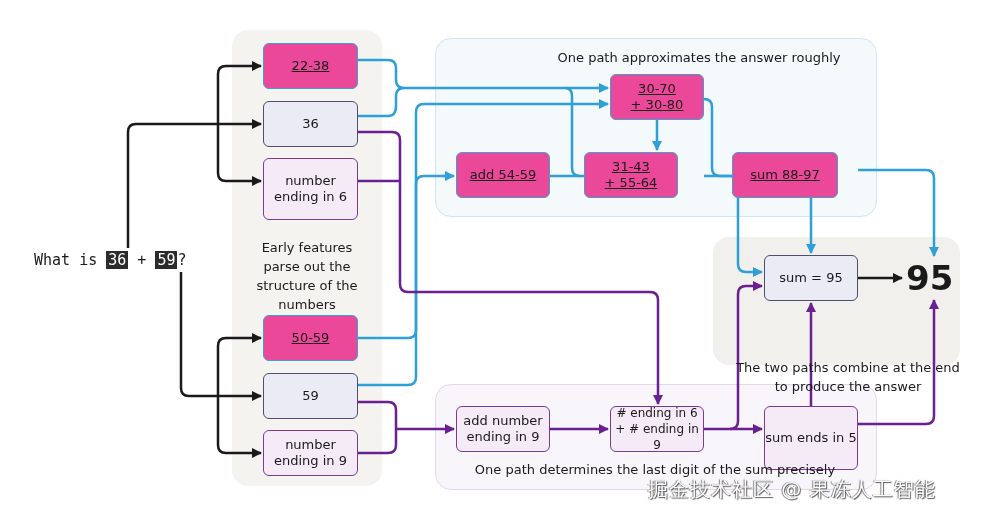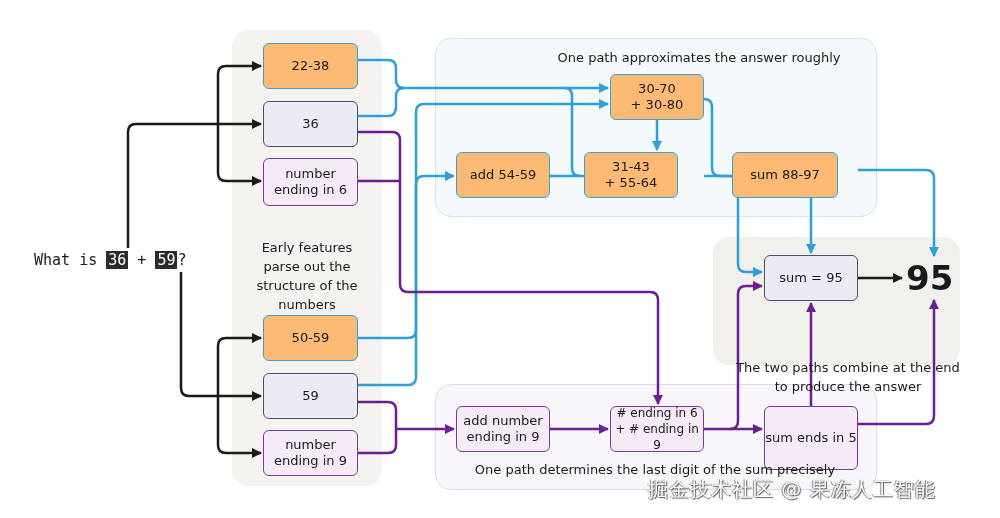--- a/index.html
+++ b/index.html
@@ -6,21 +6,21 @@
   body { width:1000px; height:518px; position:relative; overflow:hidden;
          font-family:"DejaVu Sans", sans-serif; color:#1a1a1a; }
   #wires { position:absolute; left:0; top:0; width:1000px; height:518px; }
   .panel { position:absolute; border-radius:16px; }
   .panel-features { left:232px; top:30px; width:150px; height:456px; background:#f4f3ef; }
   .panel-approx { left:435px; top:38px; width:440px; height:177px; background:#f4f9fc; border:1px solid #cfe6f2; }
   .panel-digit { left:435px; top:384px; width:440px; height:104px; background:#f9f6fb; border:1px solid #e2d8ea; }
   .panel-combine { left:713px; top:237px; width:247px; height:128px; background:#f1f0ed; }
   .node { position:absolute; display:flex; align-items:center; justify-content:center; text-align:center;
           border-radius:6px; font-size:13px; line-height:16px; box-sizing:border-box; }
-  .blue { background:#fdba74; border:1.5px solid #3ba1cf; }
+  .blue { background:#ec4899; border:1.5px solid #3ba1cf;text-decoration:underline; }
   .lav  { background:#ebebf6; border:1.5px solid #4e4e6a; }
   .purp { background:#f4ebf6; border:1.5px solid #7a3a9a; }
   .label { position:absolute; text-align:center; font-size:13px; line-height:19px; color:#1a1a1a; }
   .question { position:absolute; left:34px; top:250px; font-family:"DejaVu Sans Mono", monospace; font-size:15px; line-height:20px; white-space:nowrap; }
   .qnum { background:#2b2b2b; color:#fff; padding:0 2px; }
   .answer { position:absolute; left:906px; top:258px; font-size:34px; font-weight:bold; line-height:40px; }
   .watermark { position:absolute; left:648px; top:476px; font-size:20px; color:#ffffff; letter-spacing:1px;
                text-shadow: 1px 1px 1px #555, -1px 0 1px #777; white-space:nowrap; }
 </style>
 </head>
@@ -85,21 +85,21 @@
 <div class="question">
   <span style="white-space:pre">What is </span><span class="qnum">36</span><span style="white-space:pre"> + </span><span class="qnum">59</span><span>?</span>
 </div>
 
 <div class="node blue" style="left:263px;top:43px;width:95px;height:46px;">
     <span>22-38</span>
   </div>
 <div class="node lav" style="left:263px;top:101px;width:95px;height:46px;">
     <span>36</span>
   </div>
-<div class="node purp" style="left:263px;top:158px;width:95px;height:48px;padding:8px 10px;">
+<div class="node purp" style="left:263px;top:158px;width:95px;height:62px;padding:8px 10px;">
     <span>number ending in 6</span>
   </div>
 
 <div class="label" style="left:242px;top:222px;width:130px;margin-top:16px;">Early features parse out the structure of the numbers</div>
 
 <div class="node blue" style="left:263px;top:315px;width:95px;height:46px;">
     <span>50-59</span>
   </div>
 <div class="node lav" style="left:263px;top:373px;width:95px;height:46px;">
     <span>59</span>

